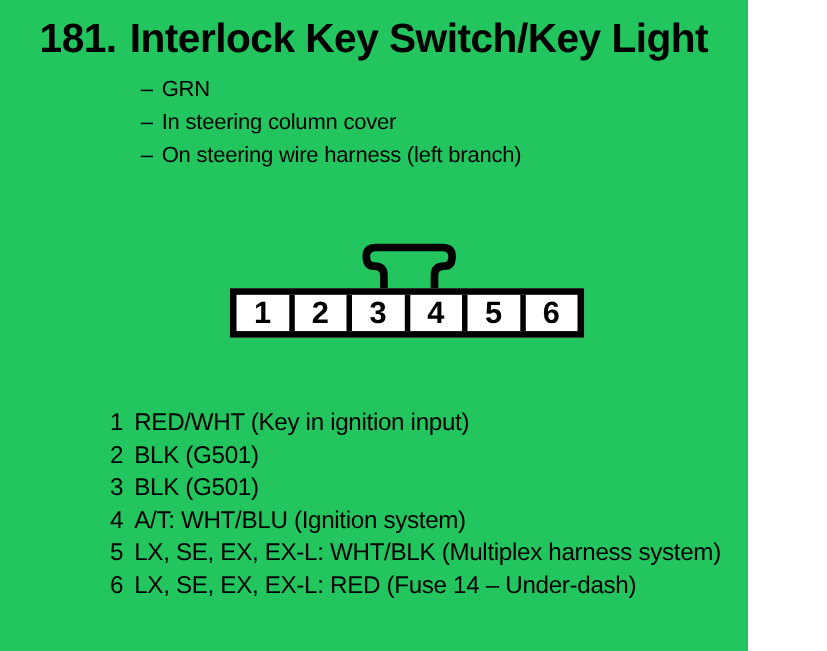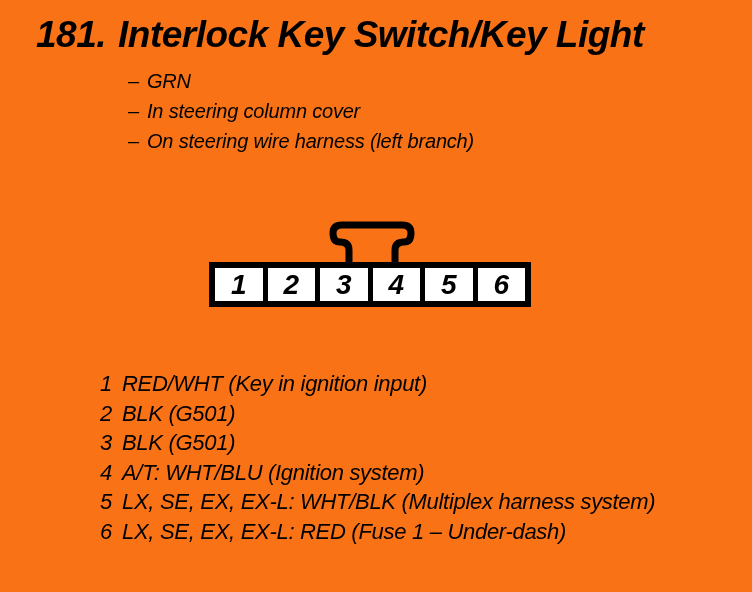--- a/index.html
+++ b/index.html
@@ -1,23 +1,22 @@
 <!DOCTYPE html>
 <html><head>
 <meta charset="utf-8">
 <style>
   html, body { margin:0; padding:0; background:#ffffff; }
   #page {
     position:relative;
-    width:752px; height:592px;
-    background:#f97316;
+    width:680px; height:592px;
+    background:#22c55e;
     color:#000000;
     font-family:"Liberation Sans", sans-serif;
     overflow:hidden;
-    font-style:italic;
   }
   
   .title {
     position:absolute; left:36px; top:15px; margin:0;
     display:flex;
     font-size:37px; font-weight:bold; letter-spacing:-0.5px;
     line-height:40px; white-space:nowrap;
   }
   .title-num { width:82px; flex:none; }
 
@@ -119,17 +118,17 @@
     <div class="pin-line">
       <span class="pn">4</span>
       <span class="pd">A/T: WHT/BLU (Ignition system)</span>
     </div>
     <div class="pin-line">
       <span class="pn">5</span>
       <span class="pd">LX, SE, EX, EX-L: WHT/BLK (Multiplex harness system)</span>
     </div>
     <div class="pin-line">
       <span class="pn">6</span>
-      <span class="pd">LX, SE, EX, EX-L: RED (Fuse 1 – Under-dash)</span>
+      <span class="pd">LX, SE, EX, EX-L: RED (Fuse 14 – Under-dash)</span>
     </div>
   </div>
 
 </div>
 
 </body></html>

